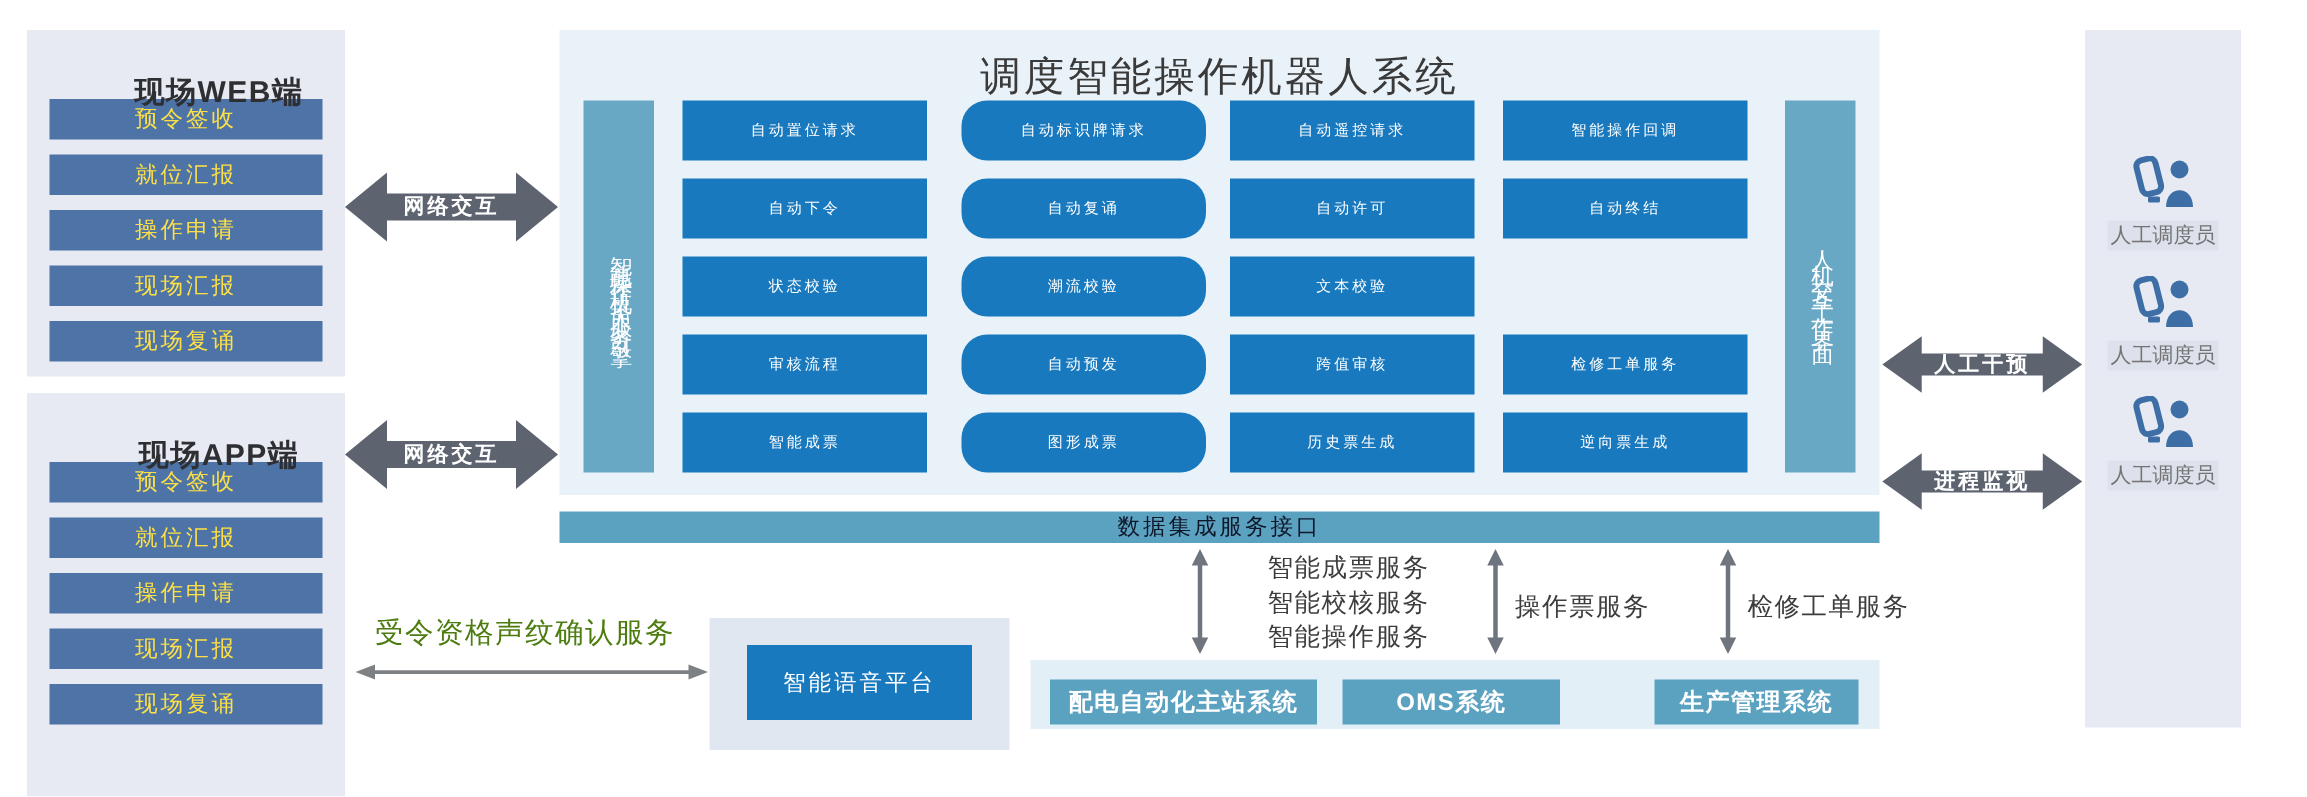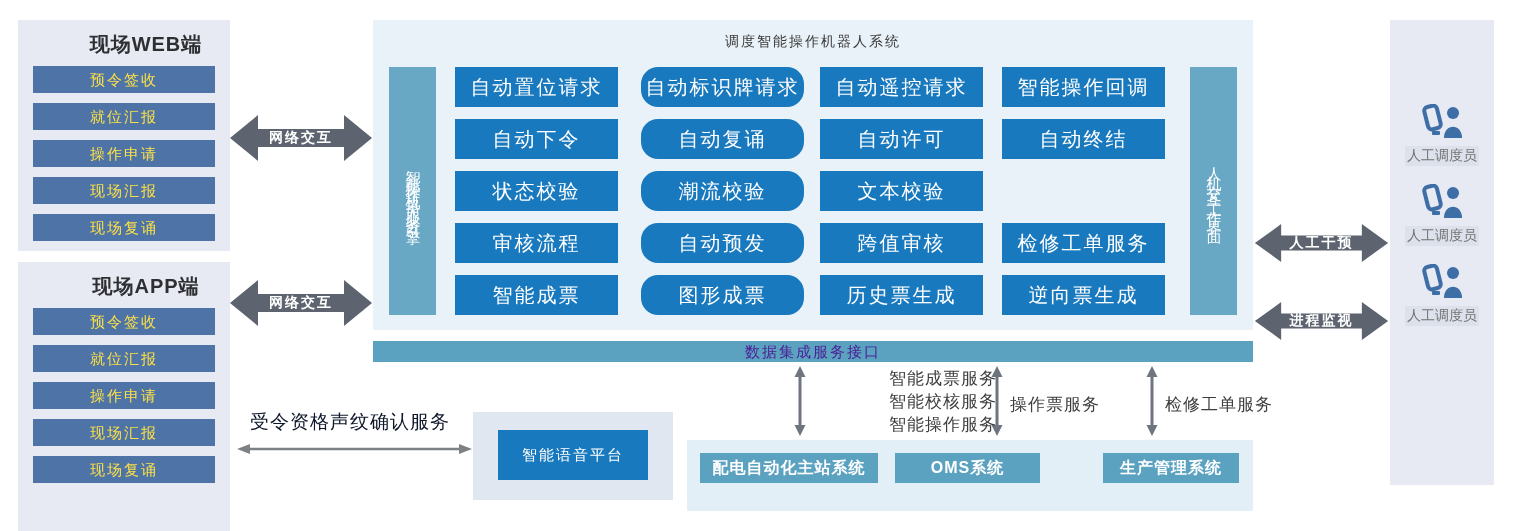--- a/index.html
+++ b/index.html
@@ -2,64 +2,64 @@
 <html><head>
 <meta charset="utf-8">
 <style>
   * { margin:0; padding:0; box-sizing:border-box; }
   html,body { background:#fff; }
   body { font-family:"Liberation Sans","DejaVu Sans",sans-serif; }
   #canvas { position:relative; width:1538px; height:531px; background:#ffffff; overflow:hidden; }
 
   
   .side-panel { position:absolute; left:18px; width:212px; background:#e7eaf2; }
-  .side-panel .p-title { text-align:center; padding-top:11px; height:46px;
+  .side-panel .p-title { text-align:center; padding-top:28px; height:46px;
     font-size:20px; font-weight:600; color:#2e2f33; letter-spacing:1px;margin-left:44px; }
   .side-item { width:182px; height:27px; margin:0 auto 10px auto; background:#4d73a7;
     color:#fde047; font-size:15px; line-height:27px; text-align:center; letter-spacing:2px; }
 
   
   .fat-arrow { position:absolute; }
   .fat-arrow svg { position:absolute; inset:0; width:100%; height:100%; }
   .fat-arrow .a-label { position:absolute; inset:0; display:flex; align-items:center;
     justify-content:center; color:#fff; font-size:14px; font-weight:600; letter-spacing:2px; }
 
   
   #main-panel { position:absolute; left:373px; top:20px; width:880px; height:310px; background:#e9f2f8; }
   #main-title { position:absolute; top:13px; left:0; width:100%; text-align:center;
-    font-size:14px; color:#3a3a3a; letter-spacing:2px; }
+    font-size:27px; color:#3a3a3a; letter-spacing:2px; }
   .v-bar { position:absolute; top:47px; width:47px; height:248px; background:#68a8c5;
     color:#fff; font-size:15px; display:flex; align-items:center; justify-content:center;
     writing-mode:vertical-rl; text-orientation:upright; letter-spacing:6px; }
   #v-bar-left { left:16px; }
   #v-bar-right { left:817px; letter-spacing:9px; }
   .grid-btn { position:absolute; width:163px; height:40px; background:#1879be; color:#fff;
-    font-size:20px; display:flex; align-items:center; justify-content:center; letter-spacing:2px; }
+    font-size:10px; display:flex; align-items:center; justify-content:center; letter-spacing:2px; }
   .c0{left:82px;} .c1{left:268px;border-radius:17px;} .c2{left:447px;} .c3{left:629px;}
   .r0{top:47px;} .r1{top:99px;} .r2{top:151px;} .r3{top:203px;} .r4{top:255px;}
 
   
   #data-bus { position:absolute; left:373px; top:341px; width:880px; height:21px; background:#5ba1c0;
-    color:#4c1d95; font-size:15px; line-height:21px; text-align:center; letter-spacing:2px; }
+    color:#0f172a; font-size:15px; line-height:21px; text-align:center; letter-spacing:2px; }
 
   
   .v-arrow { position:absolute; top:366px; width:14px; height:70px; }
   .svc-label { position:absolute; color:#3d3d3d; font-size:17px; line-height:23px; letter-spacing:1px; }
 
   
-  #bottom-panel { position:absolute; left:687px; top:440px; width:566px; height:71px; background:#e3eff6; }
+  #bottom-panel { position:absolute; left:687px; top:440px; width:566px; height:46px; background:#e3eff6; }
   .sys-btn { position:absolute; top:13px; height:30px; background:#5ba1c0; color:#fff;
     font-size:16px; font-weight:600; display:flex; align-items:center; justify-content:center; letter-spacing:1px; }
 
   
   #voice-panel { position:absolute; left:473px; top:412px; width:200px; height:88px; background:#e1e7f1; }
   #voice-btn { position:absolute; left:25px; top:18px; width:150px; height:50px; background:#1879be;
     color:#fff; font-size:15px; font-weight:400; display:flex; align-items:center; justify-content:center; letter-spacing:2px; }
   #voice-link-label { position:absolute; left:240px; top:409px; width:220px; text-align:center;
-    font-size:19px; color:#0f172a; letter-spacing:1px; }
+    font-size:19px; color:#4d7c0f; letter-spacing:1px; }
   #voice-link-arrow { position:absolute; left:237px; top:441px; width:235px; height:12px; }
 
   
   #right-panel { position:absolute; left:1390px; top:20px; width:104px; height:465px; background:#e7eaf2; }
   .dispatcher { position:absolute; left:0; width:104px; text-align:center; }
   .dispatcher .d-label { display:inline-block; margin-top:4px; font-size:14px; color:#737373;
     background:#dde1ec; padding:1px 2px; }
 </style>
 </head>
 <body>
@@ -145,21 +145,21 @@
     </svg>
   </div>
   <div class="v-arrow" style="left:1145px;">
     <svg viewBox="0 0 14 70">
       <line x1="7" y1="9" x2="7" y2="61" stroke="#6e757e" stroke-width="3"></line>
       <path d="M7 0 L12.5 11 H1.5 Z" fill="#6e757e"></path>
       <path d="M7 70 L12.5 59 H1.5 Z" fill="#6e757e"></path>
     </svg>
   </div>
 
-  <div class="svc-label" style="left:845px;top:367px;margin-left:44px;">
+  <div class="svc-label" style="left:845px;top:367px;">
     <div>智能成票服务</div>
     <div>智能校核服务</div>
     <div>智能操作服务</div>
   </div>
   <div class="svc-label" style="left:1010px;top:393px;">
     <div>操作票服务</div>
   </div>
   <div class="svc-label" style="left:1165px;top:393px;">
     <div>检修工单服务</div>
   </div>

